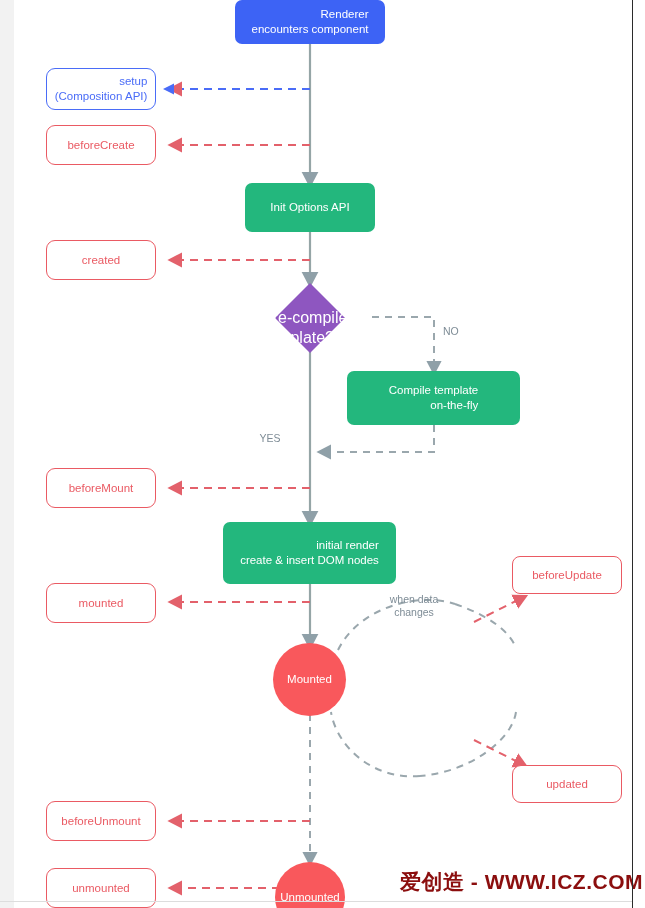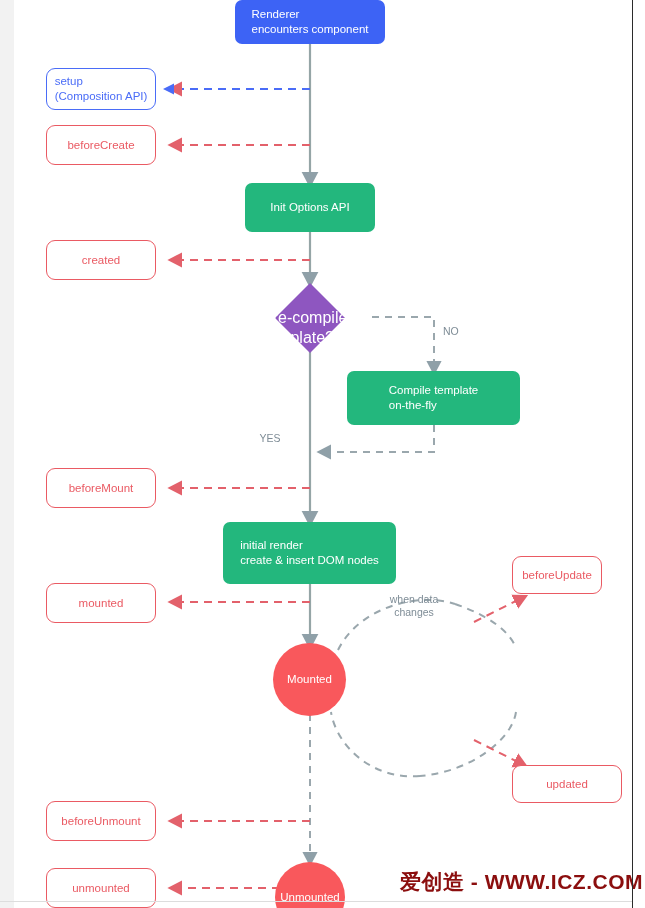--- a/index.html
+++ b/index.html
@@ -40,21 +40,21 @@
     left: 0; top: 0;
     width: 645px; height: 908px;
     pointer-events: none;
   }
   .node {
     position: absolute;
     box-sizing: border-box;
     display: flex;
     align-items: center;
     justify-content: center;
-    text-align: left;
+    text-align: right;
     line-height: 1.28;
   }
   .node-solid {
     color: #ffffff;
     font-size: 11.5px;
     border-radius: 7px;
   }
   .node-blue  { background: #3d63f5; }
   .node-green { background: #23b77d; }
   .hook {
@@ -233,21 +233,21 @@
   </div>
 
   <div class="node hook" style="left:46px; top:583px; width:110px; height:40px;">
     <span>mounted</span>
   </div>
 
   <div class="node circle-node" style="left:273px; top:643px; width:73px; height:73px;">
     <span>Mounted</span>
   </div>
 
-  <div class="node hook" style="left:512px; top:556px; width:90px; height:38px;">
+  <div class="node hook" style="left:512px; top:556px; width:110px; height:38px;border-radius:8px;">
     <span>beforeUpdate</span>
   </div>
 
 
   <div class="node hook" style="left:512px; top:765px; width:110px; height:38px;">
     <span>updated</span>
   </div>
 
   <div class="node hook" style="left:46px; top:801px; width:110px; height:40px;">
     <span>beforeUnmount</span>

